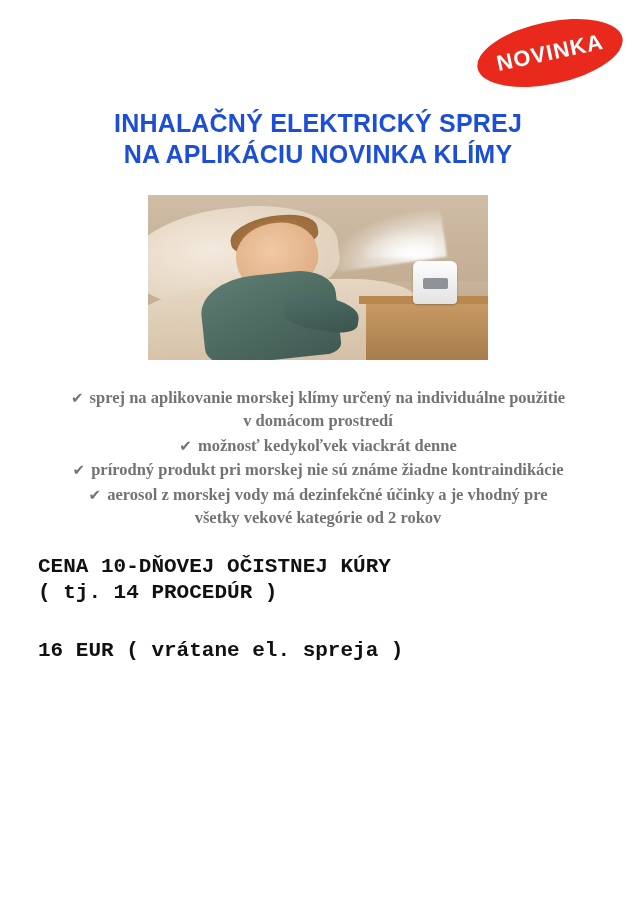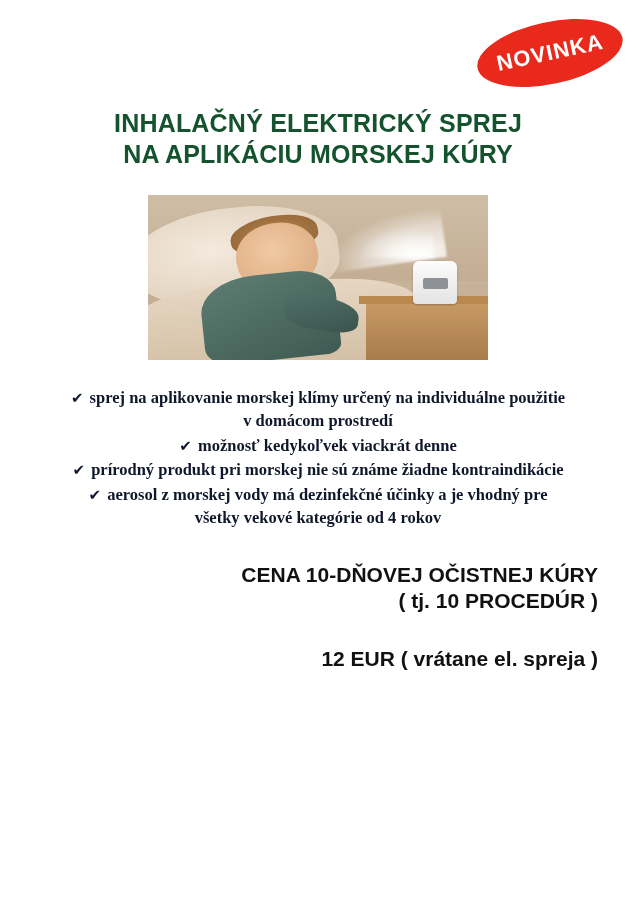--- a/index.html
+++ b/index.html
@@ -50,21 +50,21 @@
     font-weight: bold;
     font-size: 22px;
     letter-spacing: 1px;
   }
 
   
   .title {
     margin: 0;
     padding: 108px 30px 0 30px;
     text-align: center;
-    color: #14532d;
+    color: #1d4ed8;
     font-family: "Liberation Sans", sans-serif;
     font-weight: bold;
     font-size: 25px;
     line-height: 1.22;
     letter-spacing: 0.2px;
   }
   .title-line {
     display: block;
   }
 
@@ -190,38 +190,38 @@
 
   
   .bullets {
     margin: 26px auto 0 auto;
     width: 500px;
     text-align: center;
     font-family: "Liberation Serif", serif;
     font-weight: bold;
     font-size: 16.5px;
     line-height: 1.42;
-    color: #0f172a;
+    color: #737373;
   }
   .bullet {
     margin: 0 0 1px 0;
   }
   .check {
     font-family: "DejaVu Sans", sans-serif;
     font-weight: normal;
     font-size: 15px;
     padding-right: 2px;
   }
 
   
   .price-block {
-    margin: 32px auto 0 auto;
+    margin: 24px auto 0 auto;
     width: 560px;
-    text-align: right;
-    font-family: Liberation Sans, sans-serif;
+    text-align: left;
+    font-family: Liberation Mono, monospace;
     font-weight: bold;
     color: #111111;
   }
   .price-line1 {
     font-size: 21px;
     line-height: 1.28;
   }
   .price-line2 {
     font-size: 21px;
     line-height: 1.28;
@@ -235,21 +235,21 @@
 <body>
 
 <div class="page">
 
   <div class="badge">
     <div class="badge-text">NOVINKA</div>
   </div>
 
   <h1 class="title">
     <span class="title-line">INHALAČNÝ ELEKTRICKÝ SPREJ</span>
-    <span class="title-line">NA APLIKÁCIU MORSKEJ KÚRY</span>
+    <span class="title-line">NA APLIKÁCIU NOVINKA KLÍMY</span>
   </h1>
 
   <div class="photo-wrap">
     <div class="photo">
       <div class="ph-wall"></div>
       <div class="ph-pillow"></div>
       <div class="ph-blanket"></div>
       <div class="ph-hair"></div>
       <div class="ph-head"></div>
       <div class="ph-body"></div>
@@ -272,23 +272,23 @@
     <p class="bullet">
       <span class="check">✔</span>
       <span>možnosť kedykoľvek viackrát denne</span>
     </p>
     <p class="bullet">
       <span class="check">✔</span>
       <span>prírodný produkt pri morskej nie sú známe žiadne kontraindikácie</span>
     </p>
     <p class="bullet">
       <span class="check">✔</span>
-      <span>aerosol z morskej vody má dezinfekčné účinky a je vhodný pre všetky vekové kategórie od 4 rokov</span>
+      <span>aerosol z morskej vody má dezinfekčné účinky a je vhodný pre všetky vekové kategórie od 2 rokov</span>
     </p>
   </div>
 
   <div class="price-block">
     <div class="price-line1">CENA 10-DŇOVEJ OČISTNEJ KÚRY</div>
-    <div class="price-line2">( tj. 10 PROCEDÚR )</div>
-    <div class="price-final">12 EUR ( vrátane el. spreja )</div>
+    <div class="price-line2">( tj. 14 PROCEDÚR )</div>
+    <div class="price-final">16 EUR ( vrátane el. spreja )</div>
   </div>
 
 </div>
 
 </body></html>

